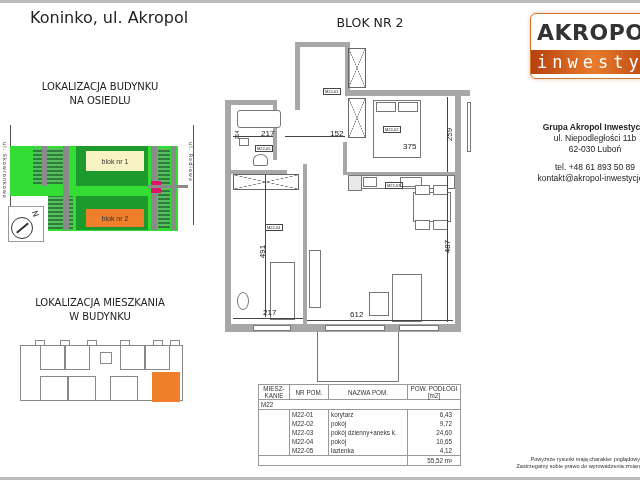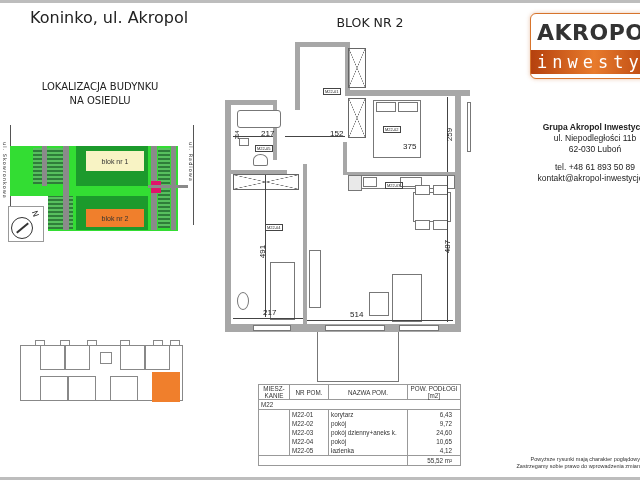--- a/index.html
+++ b/index.html
@@ -78,20 +78,22 @@
   <div class="asphalt" style="left:140px;top:65px;width:40px;height:3px;"></div>
   <div style="position:absolute;left:0;top:86px;width:34px;height:34px;background:#fff;border:1px solid #999;">
     <div style="position:absolute;left:2px;top:10px;width:20px;height:20px;border:1px solid #333;border-radius:50%;">
       <div style="position:absolute;left:3px;top:9px;width:15px;height:2px;background:#333;transform:rotate(-40deg);"></div>
     </div>
     <div style="position:absolute;left:24px;top:2px;font-size:8px;transform:rotate(-110deg);">N</div>
   </div>
 </div>
 
 <div class="abs sec-title" style="left:25px;top:296px;width:150px;">
+  <div>LOKALIZACJA MIESZKANIA</div>
+  <div>W BUDYNKU</div>
 </div>
 
 <div class="abs bplan">
   <div class="bp-rect" style="left:5px;top:5px;width:163px;height:56px;"></div>
   <div class="bp-rect" style="left:20px;top:0;width:10px;height:6px;"></div>
   <div class="bp-rect" style="left:45px;top:0;width:10px;height:6px;"></div>
   <div class="bp-rect" style="left:72px;top:0;width:10px;height:6px;"></div>
   <div class="bp-rect" style="left:105px;top:0;width:10px;height:6px;"></div>
   <div class="bp-rect" style="left:138px;top:0;width:10px;height:6px;"></div>
   <div class="bp-rect" style="left:155px;top:0;width:10px;height:6px;"></div>
@@ -177,21 +179,21 @@
   <div class="dim" style="left:142px;top:100px;margin-left:36px;">375</div>
   <div class="vline" style="left:222px;top:55px;height:75px;"></div>
   <div class="dim" style="left:218px;top:88px;transform:rotate(-90deg);">259</div>
   <div class="vline" style="left:222px;top:134px;height:146px;"></div>
   <div class="dim" style="left:216px;top:200px;transform:rotate(-90deg);">487</div>
   <div class="vline" style="left:40px;top:133px;height:142px;"></div>
   <div class="dim" style="left:31px;top:205px;transform:rotate(-90deg);">491</div>
   <div class="hline" style="left:8px;top:276px;width:70px;"></div>
   <div class="dim" style="left:38px;top:266px;">217</div>
   <div class="hline" style="left:82px;top:278px;width:146px;"></div>
-  <div class="dim" style="left:125px;top:268px;">514</div>
+  <div class="dim" style="left:125px;top:268px;">612</div>
   <div class="dim" style="left:8px;top:90px;font-size:5px;transform:rotate(-90deg);">214</div>
 </div>
 
 <div class="abs logo">
   <div class="logo-top">AKROPOL</div>
   <div class="logo-bot">inwestycje</div>
 </div>
 
 <div class="abs contact">
   <div class="b">Grupa Akropol Inwestycje</div>

